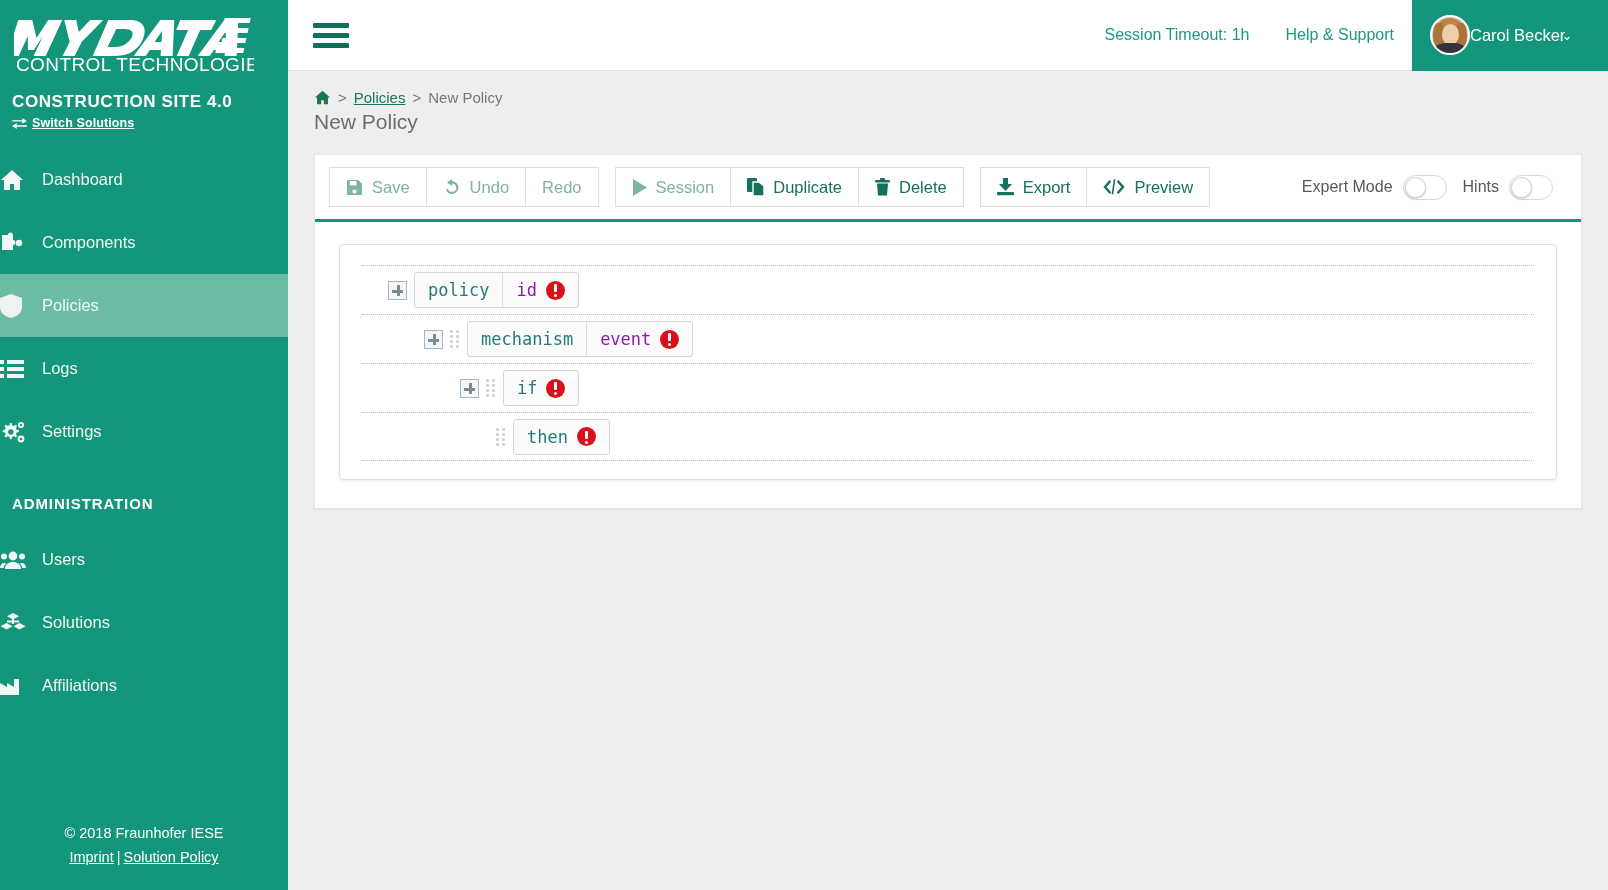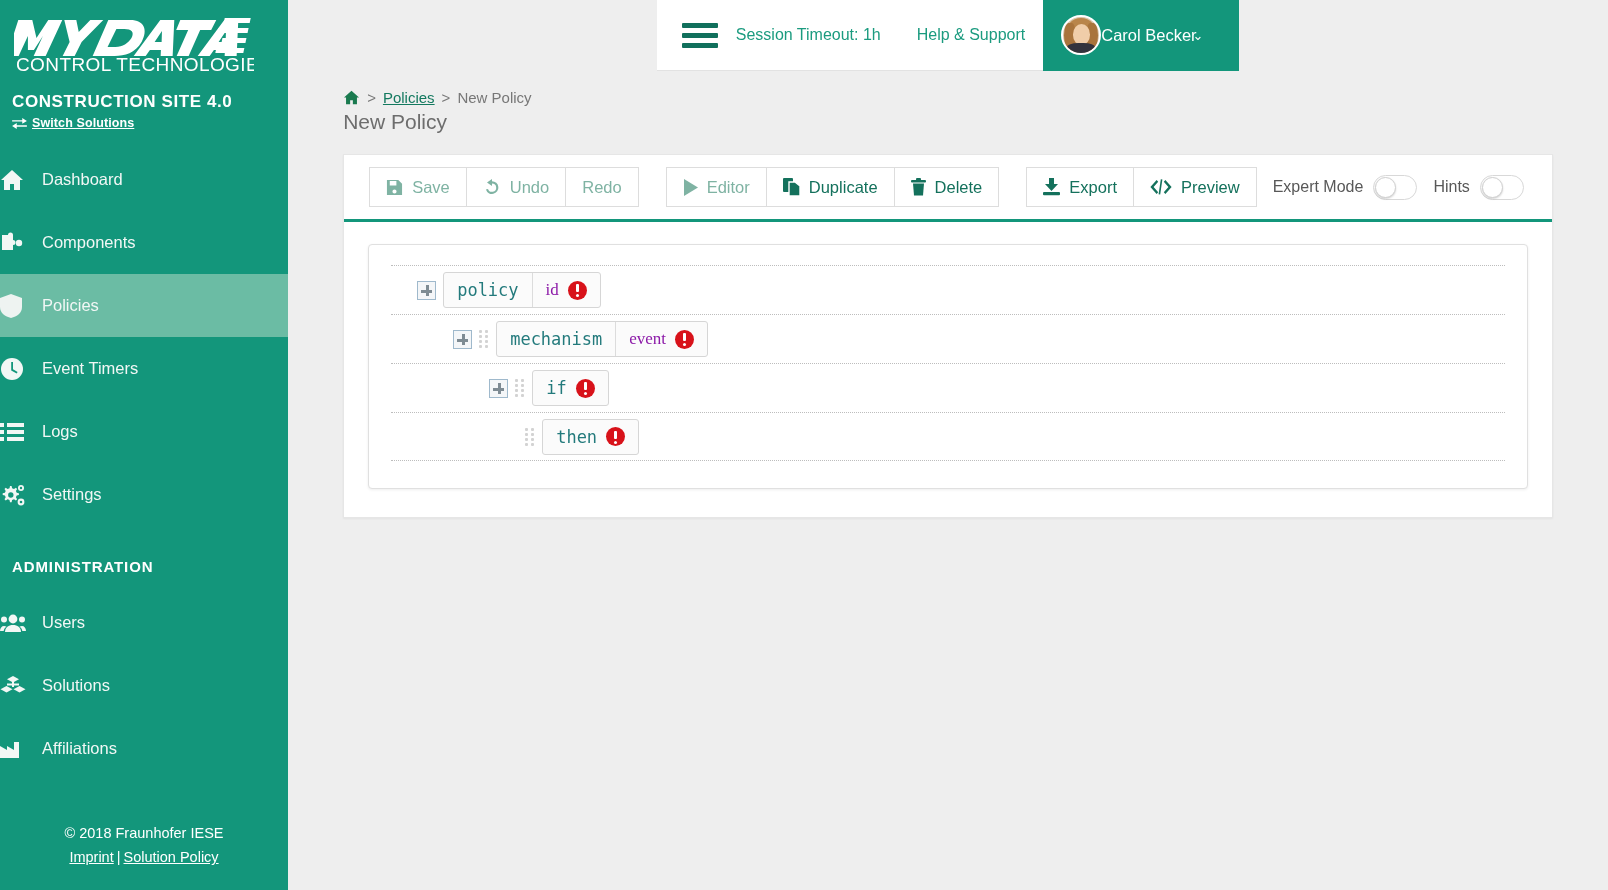--- a/index.html
+++ b/index.html
@@ -46,21 +46,21 @@
     padding: 32px 0 16px 12px; color: #ffffff;
   }
   .side-footer {
     position: absolute; left: 0; bottom: 20px; width: 288px;
     text-align: center; font-size: 14.5px; line-height: 1.65; color: #ffffff;
   }
   .side-footer a { color: #ffffff; text-decoration: underline; }
   .side-footer .sep { margin: 0 3px; }
 
   
-  #right { flex: 1 1 auto; display: flex; flex-direction: column; min-width: 0; align-items: center; }
+  #right { flex: 1 1 auto; display: flex; flex-direction: column; min-width: 0; }
 
   
   #topbar {
     height: 71px; flex: 0 0 71px; background: #ffffff;
     display: flex; align-items: center; position: relative;
     border-bottom: 1px solid #e2e2e2;
   }
   .hamburger { margin-left: 25px; width: 36px; cursor: pointer; }
   .hamburger span {
     display: block; height: 5px; background: #11705c; border-radius: 1px;
@@ -115,21 +115,21 @@
     position: relative;
   }
   .btn-group { display: flex; margin-right: 16px; }
   .tbtn {
     display: flex; align-items: center; gap: 9px;
     height: 40px; padding: 0 16px;
     border: 1px solid #dddddd; margin-left: -1px;
     background: #ffffff; font-size: 16.5px; color: #14715c;
     cursor: pointer; white-space: nowrap;
   }
-  .tbtn:first-child { margin-left: 11px; }
+  .tbtn:first-child { margin-left: 0; }
   .tbtn.muted { color: #7fb3a3; cursor: default; }
   .tbtn svg { display: block; }
   .tbtn.muted svg { fill: #7fb3a3; }
   .tbtn:not(.muted) svg { fill: #14715c; }
 
   .toggles { margin-left: auto; display: flex; align-items: center; gap: 16px; padding-right: 14px;}
   .tg-wrap { display: flex; align-items: center; gap: 10px; }
   .tg-label { font-size: 16px; font-weight: normal; color: #585858; }
   .switch {
     width: 44px; height: 25px; border-radius: 13px;
@@ -140,21 +140,21 @@
     width: 21px; height: 21px; border-radius: 50%;
     background: #ffffff; border: 1px solid #d0d0d0;
     box-shadow: 0 1px 2px rgba(0,0,0,.18);
   }
 
   
   .tree-panel {
     margin: 22px 24px 28px 24px;
     border: 1px solid #e0e0e0; border-radius: 4px;
     box-shadow: 0 1px 3px rgba(0,0,0,.07);
-    padding: 20px 22px 27px 22px;
+    padding: 20px 22px 18px 22px;
     background: #ffffff;
   }
   .trow {
     position: relative;
     border-top: 1px dotted #bdbdbd;
     display: flex; align-items: center;
     min-height: 49px;
   }
   .trow:last-child { border-bottom: 1px dotted #bdbdbd; }
   .tnode { display: flex; align-items: center; gap: 7px; }
@@ -179,21 +179,21 @@
     border: 1px solid #d6d6d6; background: #fbfbfb; border-radius: 3px;
     font-family: "DejaVu Sans Mono", monospace; font-size: 17px;
     overflow: hidden;
   }
   .chip .seg {
     display: flex; align-items: center; gap: 9px;
     padding: 7px 13px;
   }
   .chip .seg + .seg { border-left: 1px solid #dcdcdc; }
   .seg.key { color: #237a7c; }
-  .seg.attr { color: #8c1aa8; font-family: Liberation Serif, serif; }
+  .seg.attr { color: #8c1aa8; }
   .errbadge {
     width: 19px; height: 19px; border-radius: 50%;
     background: #d8121a; position: relative; flex: 0 0 19px;
     display: inline-block;
   }
   .errbadge:before {
     content: ""; position: absolute; left: 8px; top: 3.5px;
     width: 3px; height: 8px; background: #ffffff; border-radius: 1px;
   }
   .errbadge:after {
@@ -271,29 +271,20 @@
 
       <div class="nav-item active">
         <span class="nav-ico">
           <svg width="22" height="24" viewBox="0 0 22 24">
               <path d="M11 0 L22 4 v9 c0 6 -5 9.5 -11 11 C5 22.5 0 19 0 13 V4 Z" fill="#eef3f1"></path>
             </svg>
         </span>
         <span>Policies</span>
       </div>
 
-      <div class="nav-item">
-        <span class="nav-ico">
-          <svg width="24" height="24" viewBox="0 0 24 24">
-            <circle cx="12" cy="12" r="11"></circle>
-            <path d="M11.2 5 h1.8 v7.3 l4.6 2.7 -0.9 1.6 -5.5 -3.2 Z" fill="#13967b"></path>
-          </svg>
-        </span>
-        <span>Event Timers</span>
-      </div>
 
       <div class="nav-item">
         <span class="nav-ico">
           <svg width="24" height="20" viewBox="0 0 24 20">
             <rect x="0" y="1" width="4" height="4"></rect>
               <rect x="7" y="1" width="17" height="4"></rect>
             <rect x="0" y="8" width="4" height="4"></rect>
               <rect x="7" y="8" width="17" height="4"></rect>
             <rect x="0" y="15" width="4" height="4"></rect>
               <rect x="7" y="15" width="17" height="4"></rect>
@@ -431,21 +422,21 @@
             </button>
           </div>
 
           <div class="btn-group">
             <button class="tbtn muted">
               <span>
                 <svg width="15" height="17" viewBox="0 0 15 17">
                     <path d="M1 0 L15 8.5 L1 17 Z"></path>
                   </svg>
               </span>
-              <span>Editor</span>
+              <span>Session</span>
             </button>
             <button class="tbtn">
               <span>
                 <svg width="17" height="18" viewBox="0 0 17 18">
                   <rect x="0" y="0" width="10" height="14" rx="1"></rect>
                   <path d="M6 4 h6 l5 4 v10 H6 Z" fill="#14715c"></path>
                   <path d="M6 4 h6 l5 4 v10 H6 Z" fill="none" stroke="#ffffff" stroke-width="1.4"></path>
                 </svg>
               </span>
               <span>Duplicate</span>

